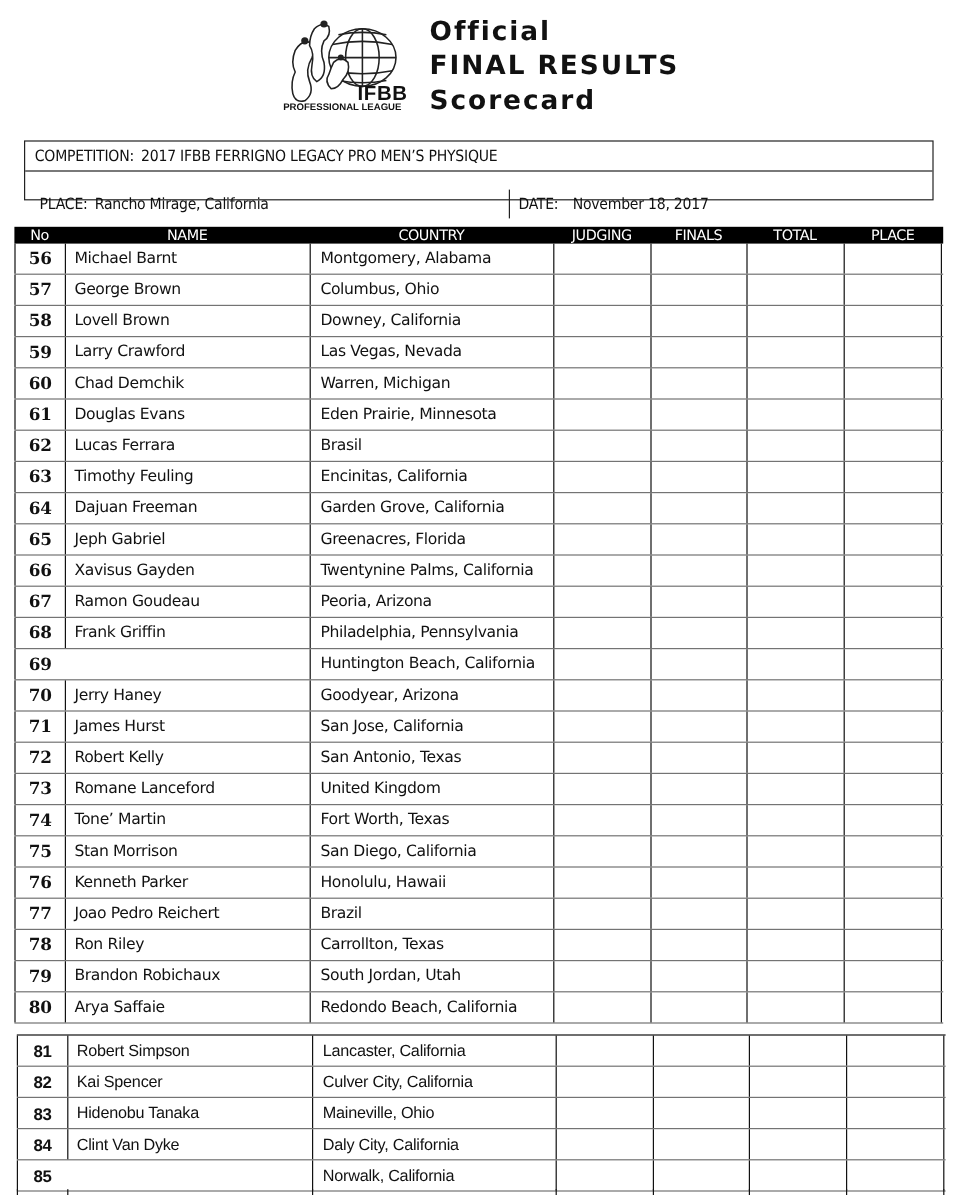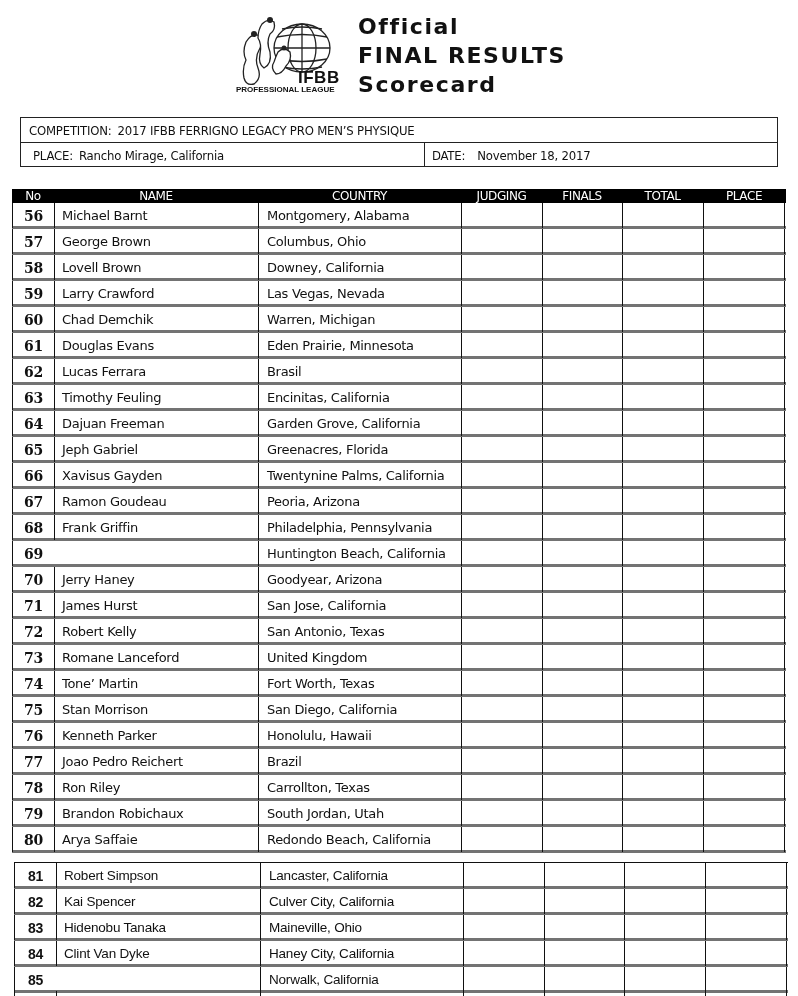--- a/index.html
+++ b/index.html
@@ -9,32 +9,32 @@
   .header { position: absolute; left: 232px; top: 12px; width: 340px; height: 84px; }
   .logo { position: absolute; left: 0; top: 0; width: 118px; height: 84px; }
   .logo svg { position: absolute; left: 0; top: 0; }
   .logo-ifbb { position: absolute; left: 66px; top: 56px; font: bold 17px "Liberation Sans", sans-serif; letter-spacing: 0.5px; color: #111; }
   .logo-sub { position: absolute; left: 4px; top: 73px; font: bold 8px "Liberation Sans", sans-serif; color: #111; white-space: nowrap; }
   .title-block { position: absolute; left: 126px; top: 0; }
   .title-line { font: bold 22px "DejaVu Sans", sans-serif; line-height: 29px; letter-spacing: 1.6px; color: #111; white-space: nowrap; }
 
   .info { position: absolute; left: 20px; top: 117px; width: 758px; height: 50px; border: 1px solid #222; }
   .info-row1 { position: absolute; left: 0; top: 0; width: 100%; height: 25px; border-bottom: 1px solid #222; }
-  .info-row2 { position: absolute; left: 0; top: 25px; width: 100%; height: 24px; text-align: right; }
+  .info-row2 { position: absolute; left: 0; top: 40px; width: 100%; height: 24px; text-align: right; }
   .info-cell { position: absolute; top: 0; height: 100%; display: flex; align-items: center; font: 13px "DejaVu Sans Condensed", "DejaVu Sans", sans-serif; letter-spacing: -0.2px; white-space: nowrap; }
   .info-place { left: 0; width: 404px; padding-left: 12px; border-right: 1px solid #222; }
   .info-date { left: 404px; right: 0; padding-left: 7px; }
   .info-comp { left: 0; padding-left: 8px; text-align: center; }
   .lbl { margin-right: 6px; }
   .gap { display: inline-block; width: 6px; }
 
   .tbl { position: absolute; left: 12px; top: 189px; width: 774px; }
   .thead { position: relative; height: 14px; background: #000; color: #fff; }
   .th { position: absolute; top: 0; height: 25px; line-height: 27px; font: 12px "DejaVu Sans", sans-serif; letter-spacing: -0.4px; text-align: center; }
-  .row { position: relative; height: 26px; border-bottom: 3px solid #737373; }
+  .row { position: relative; height: 26px; border-bottom: 1px solid #737373; }
   .cell { position: absolute; top: 0; height: 25px; border-left: 1px solid #111; display: flex; align-items: center; font: 13px "DejaVu Sans", sans-serif; letter-spacing: -0.3px; white-space: nowrap; overflow: hidden; }
   .c-no { left: 0; width: 42px; justify-content: center; font: bold 14px "DejaVu Serif", serif; }
   .c-name { left: 42px; width: 204px; padding-left: 7px; }
   .c-country { left: 246px; width: 203px; padding-left: 8px; }
   .c-judging { left: 449px; width: 81px; }
   .c-finals { left: 530px; width: 80px; }
   .c-total { left: 610px; width: 81px; }
   .c-place { left: 691px; width: 82px; border-right: 1px solid #111; }
 
   .tbl2 { position: absolute; left: 14px; top: 862px; width: 774px; border-top: 1px solid #111; }
@@ -364,21 +364,21 @@
         <div class="cell c-name">Hidenobu Tanaka</div>
         <div class="cell c-country">Maineville, Ohio</div>
         <div class="cell c-judging"></div>
         <div class="cell c-finals"></div>
         <div class="cell c-total"></div>
         <div class="cell c-place"></div>
       </div>
       <div class="row">
         <div class="cell c-no">84</div>
         <div class="cell c-name">Clint Van Dyke</div>
-        <div class="cell c-country">Haney City, California</div>
+        <div class="cell c-country">Daly City, California</div>
         <div class="cell c-judging"></div>
         <div class="cell c-finals"></div>
         <div class="cell c-total"></div>
         <div class="cell c-place"></div>
       </div>
       <div class="row">
         <div class="cell c-no">85</div>
         <div class="cell c-country">Norwalk, California</div>
         <div class="cell c-judging"></div>
         <div class="cell c-finals"></div>

